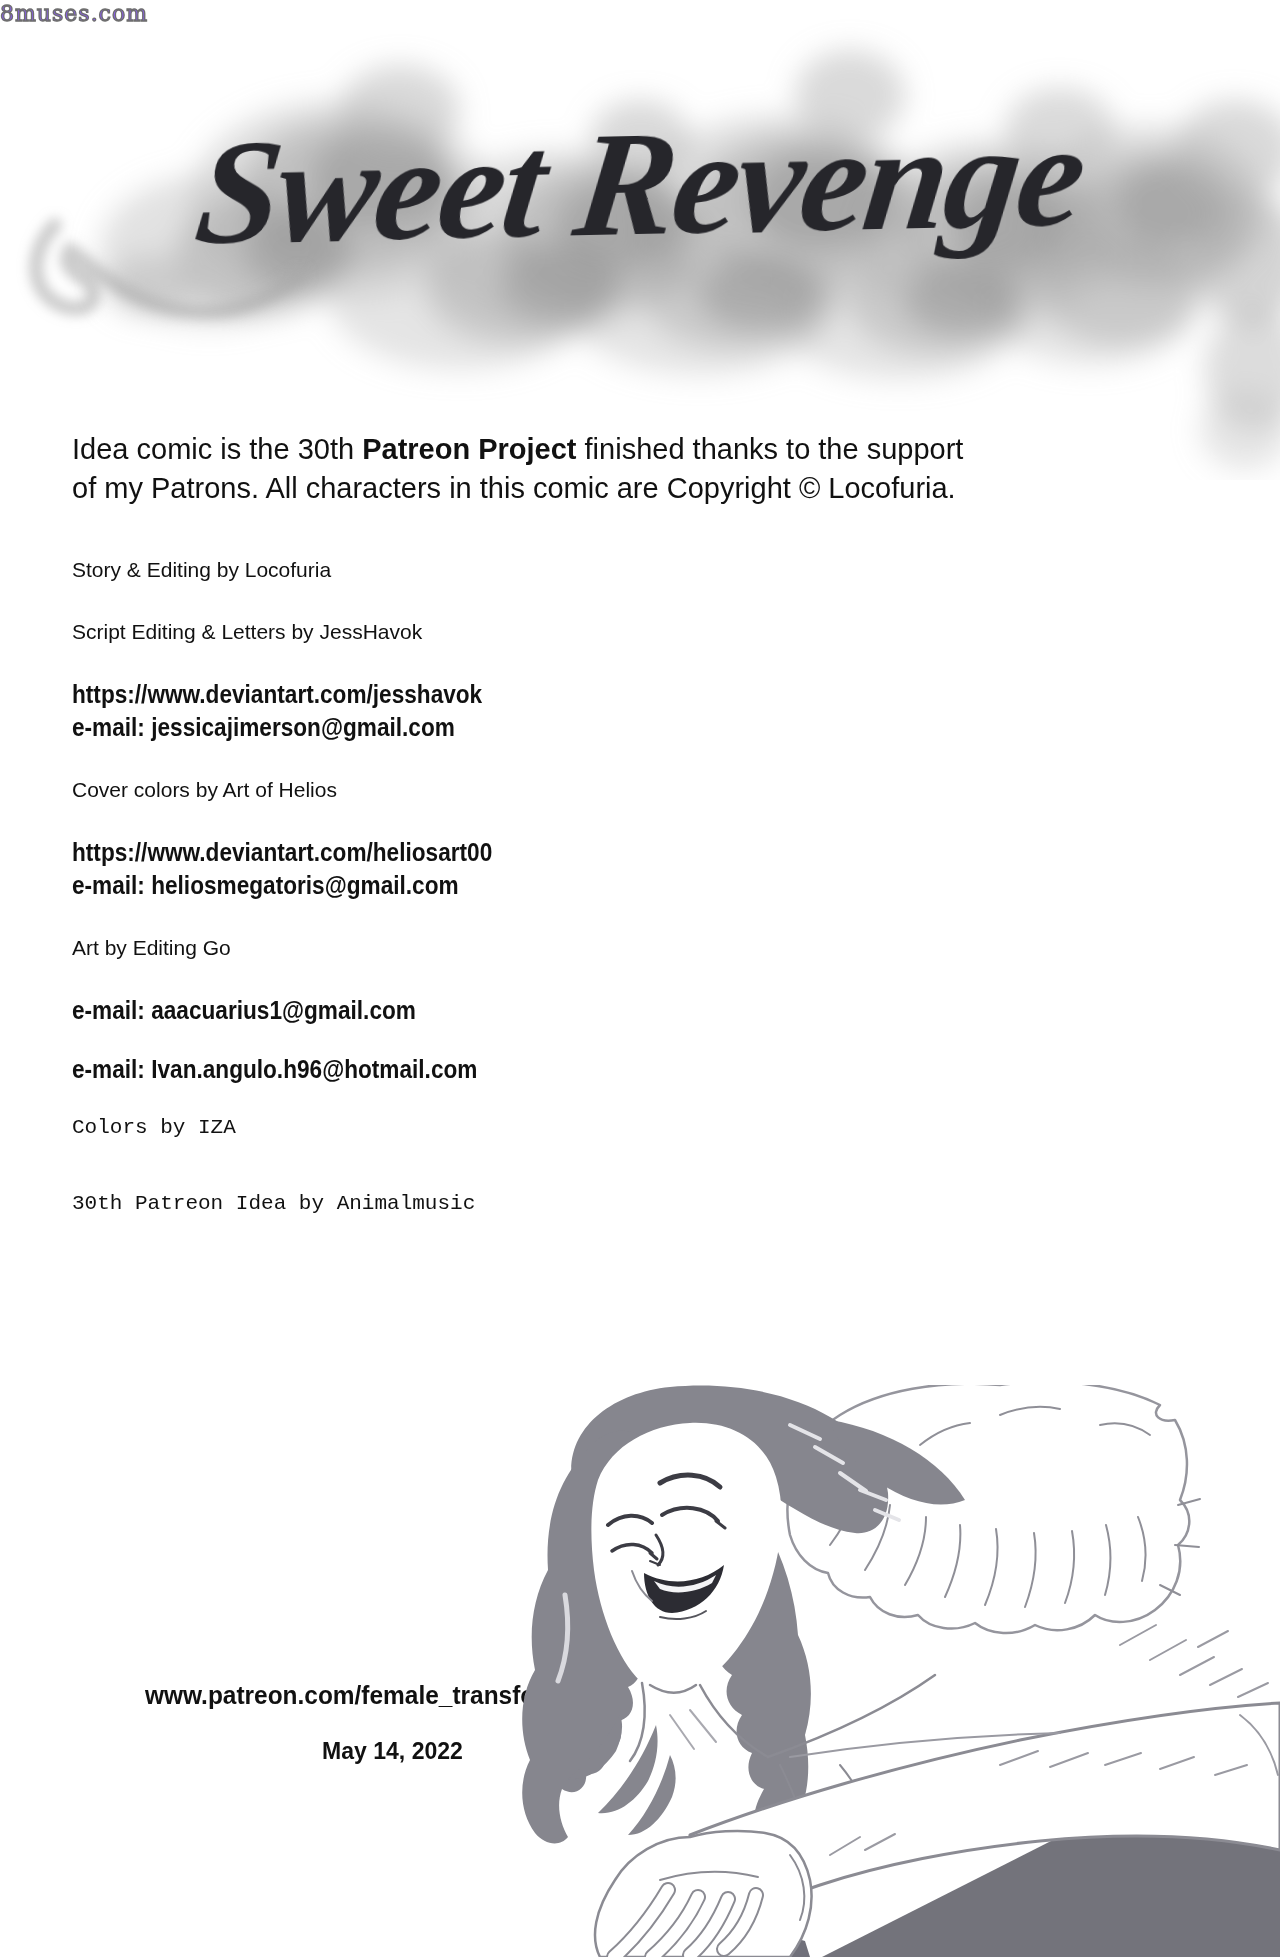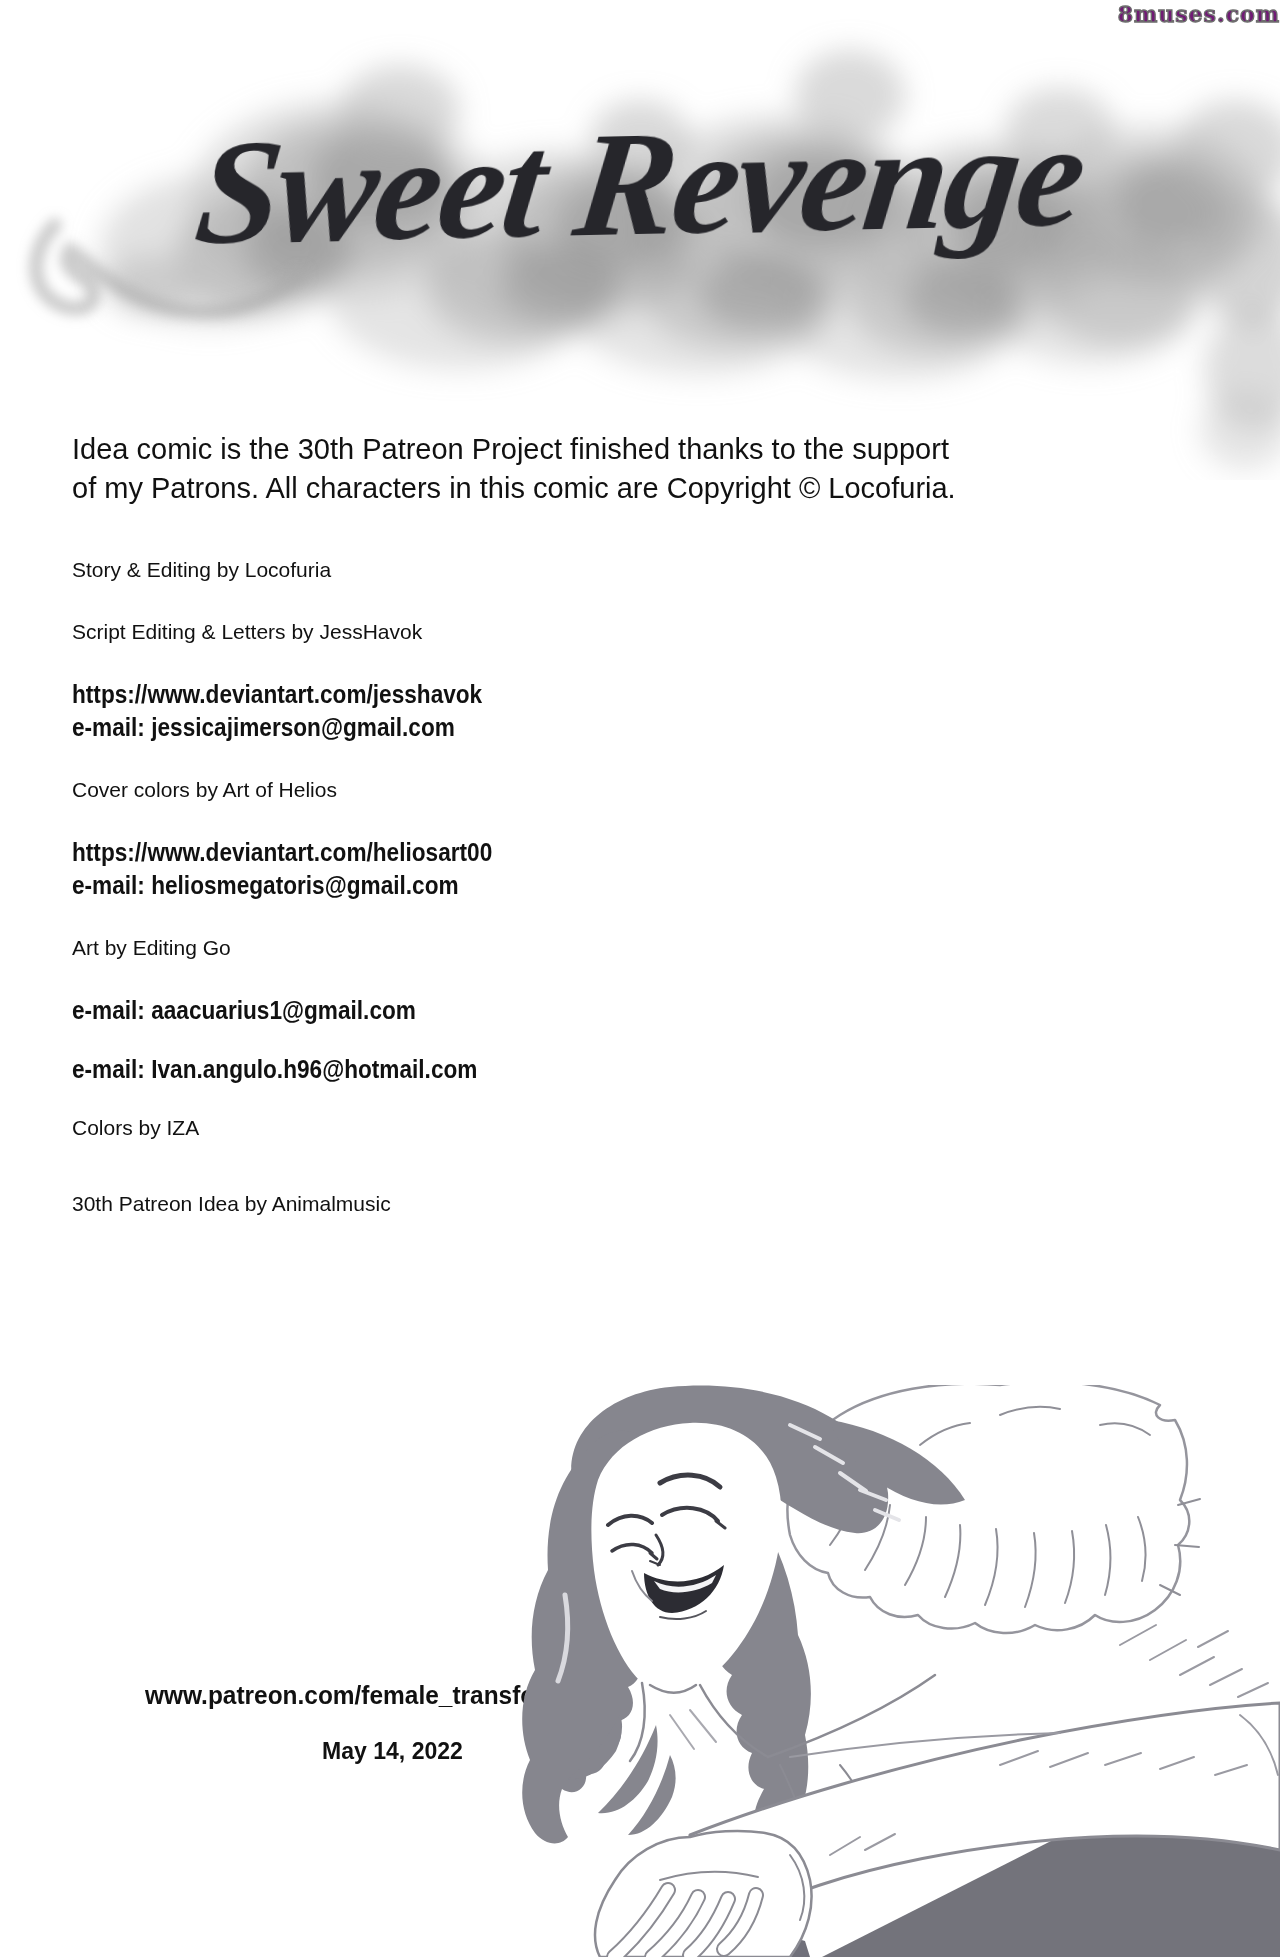--- a/index.html
+++ b/index.html
@@ -3,40 +3,40 @@
 <meta charset="utf-8">
 <style>
   html,body{margin:0;padding:0;}
   body{
     width:1280px;height:1957px;position:relative;overflow:hidden;
     background:#ffffff;color:#111;
     font-family:"Liberation Sans", sans-serif;
   }
   
   .watermark{
-    position:absolute;top:1px;left:0;right:0;text-align:right;
-    font-family:"DejaVu Serif", serif;font-weight:bold;font-size:22px;
-    letter-spacing:1px;color:#701a75;
+    position:absolute;top:1px;left:0;right:0;text-align:left;
+    font-family:"DejaVu Serif", serif;font-weight:normal;font-size:22px;
+    letter-spacing:1px;color:#8b5cf6;
     -webkit-text-stroke:1.3px #6e6e6e;
     text-shadow:0 0 1px #9a9a9a;
   }
   
   .smoke-wrap{position:absolute;top:0;left:0;width:1280px;height:480px;}
   .title{
     position:absolute;top:108px;left:140px;width:1000px;text-align:center;
     font-family:"Liberation Serif", serif;font-style:italic;font-weight:bold;
     font-size:150px;line-height:150px;color:#26262b;letter-spacing:-3px;
     transform:skewX(-8deg) rotate(-1.2deg);white-space:nowrap;
   }
   
   .content{position:absolute;left:72px;top:430px;width:1115px;}
   .intro{font-size:29px;line-height:39px;margin:0 0 46px 0;}
-  .intro b{font-weight:normal;}
+  .intro b{font-weight:bold;}
   .credit-heading{font-size:21px;line-height:32px;font-weight:normal;margin:0 0 30px 0;}
-  .credit-heading.solo{margin-bottom:44px;}
+  .credit-heading.solo{margin-bottom:44px;font-family:Liberation Mono, monospace;}
   .credit-links{margin:0 0 30px 0;}
   .credit-links.single{margin-bottom:26px;}
   .credit-links div{
     font-size:26px;line-height:33px;font-weight:bold;white-space:nowrap;
     transform:scaleX(0.87);transform-origin:0 50%;
   }
   
   .patreon-url{
     position:absolute;left:145px;top:1680px;font-size:26px;font-weight:bold;
     white-space:nowrap;transform:scaleX(0.94);transform-origin:0 0;

